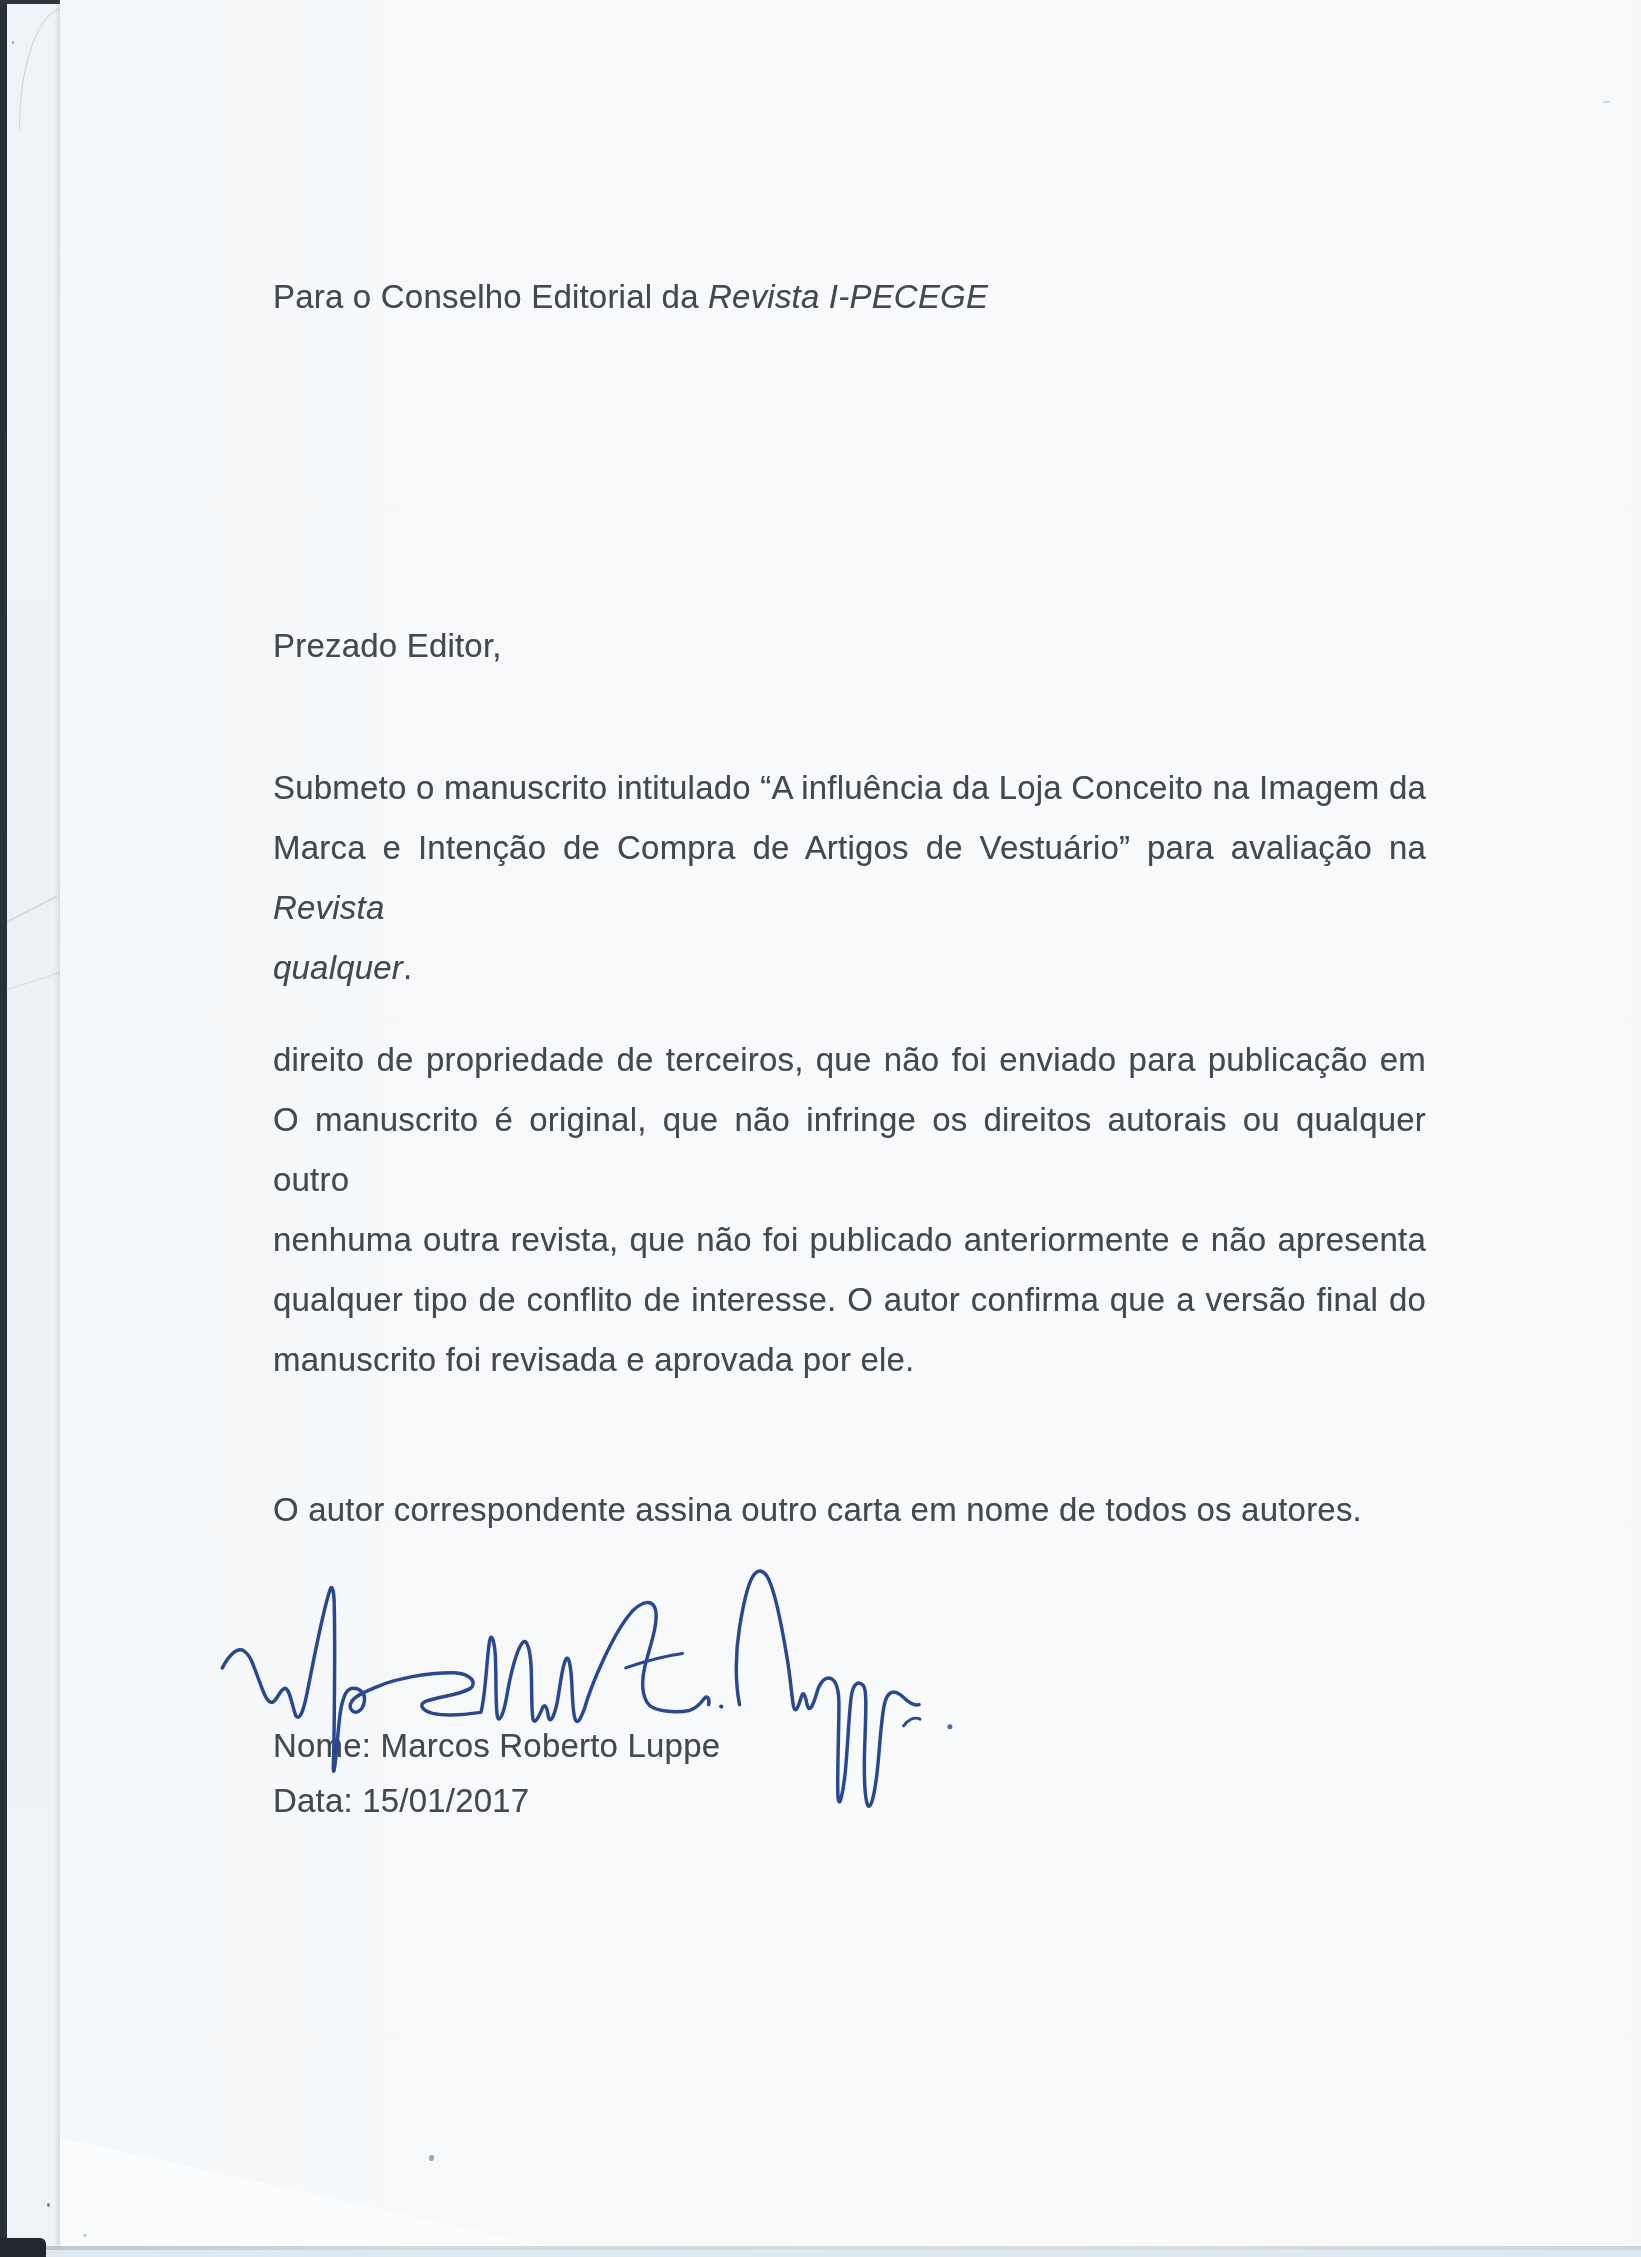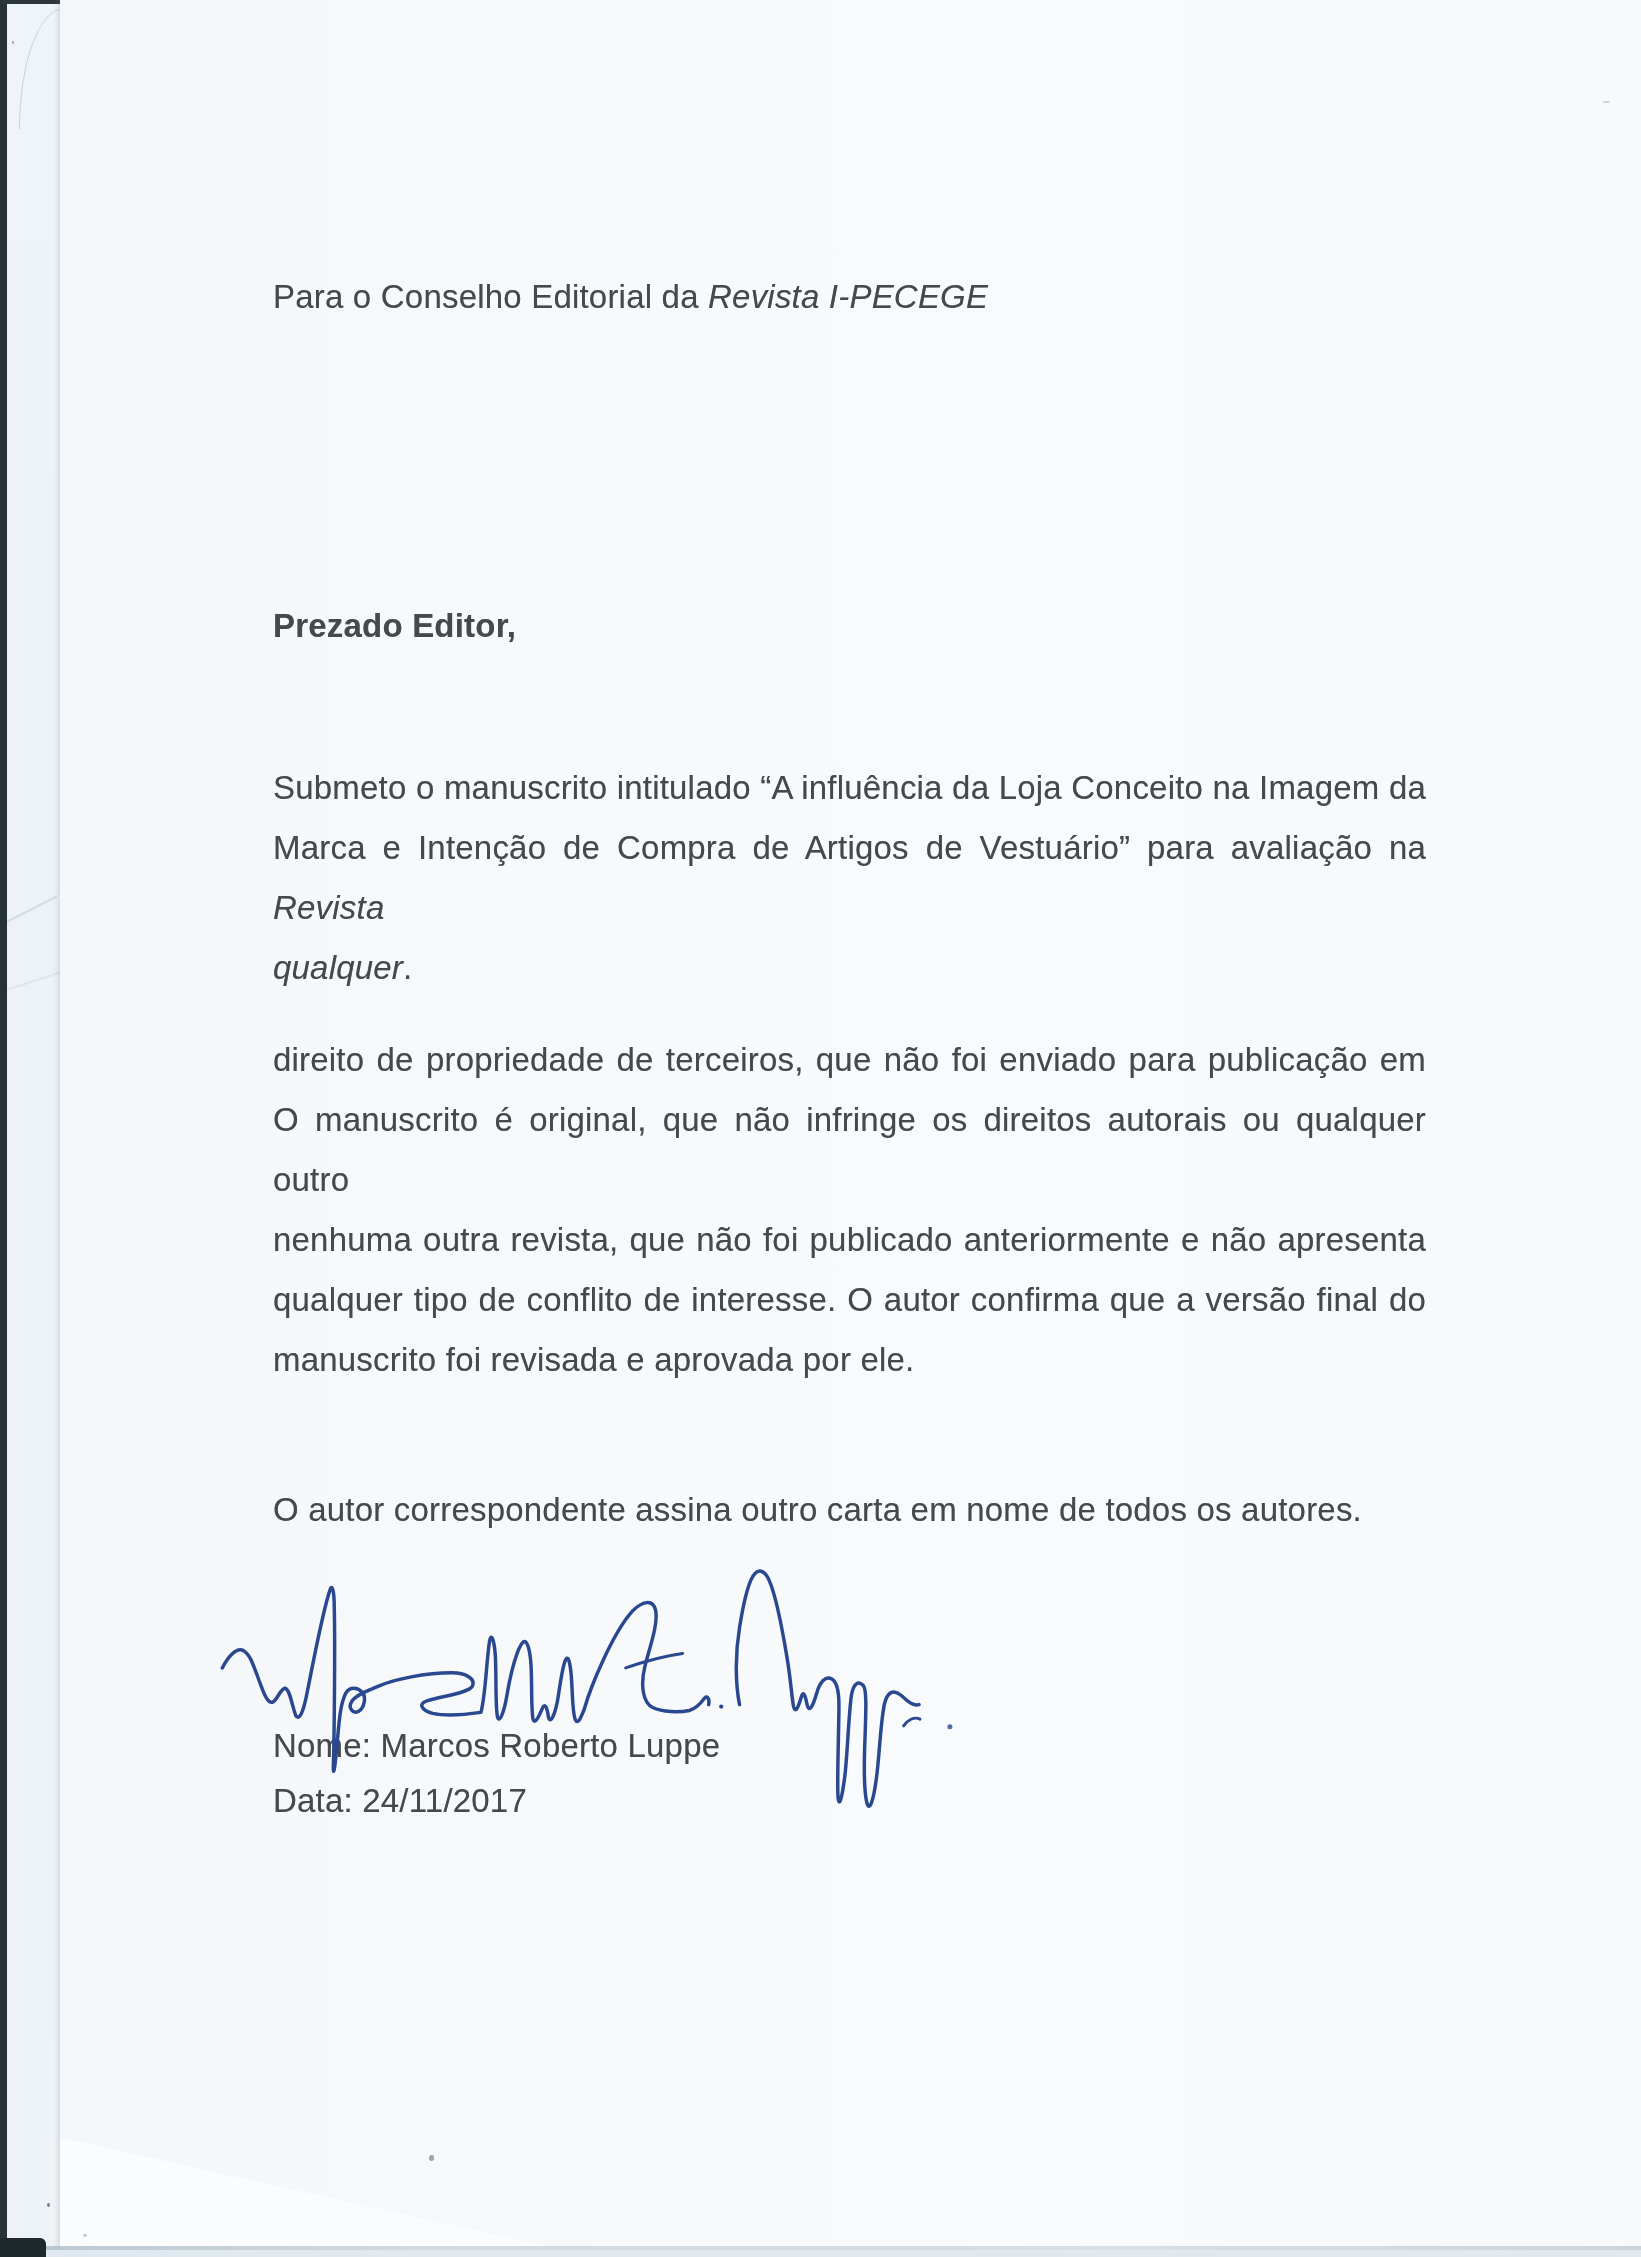--- a/index.html
+++ b/index.html
@@ -49,21 +49,21 @@
   .txt{
     position:absolute;left:273px;width:1153px;
     font-size:33px;line-height:60px;color:#45494e;
     text-shadow:0 0 0.6px rgba(70,76,83,.45);
     letter-spacing:0.2px;
   }
   .jline{text-align:justify;text-align-last:justify;}
   .lastline{text-align:left;text-align-last:left;}
   .it{font-style:italic;}
   .salutation{top:267px;}
-  .greeting{top:596px;font-weight:bold;}
+  .greeting{top:616px;}
   .para1{top:758px;}
   .para2{top:1030px;}
   .closing{top:1480px;}
   .nameline{top:1716px;}
   .dateline{top:1771px;}
   
   .sig{position:absolute;left:203px;top:1550px;width:772px;height:290px;z-index:5;}
 </style>
 </head>
 <body>
@@ -104,21 +104,21 @@
 
   <div class="txt closing lastline">
     <span>O autor correspondente assina outro carta em nome de todos os autores.</span>
   </div>
 
   <div class="txt nameline lastline">
     <span>Nome:</span> <span>Marcos Roberto Luppe</span>
   </div>
 
   <div class="txt dateline lastline">
-    <span>Data:</span> <span>24/11/2017</span>
+    <span>Data:</span> <span>15/01/2017</span>
   </div>
 
   <svg class="sig" viewBox="0 0 800 300" fill="none">
     <g stroke="#2a4890" stroke-width="3.6" stroke-linecap="round" stroke-linejoin="round">
       <path d="
         M 20 122
         C 25 112, 34 100, 42 104
         C 50 109, 53 122, 60 140
         C 64 151, 68 160, 73 157
         C 78 153, 80 144, 85 143

